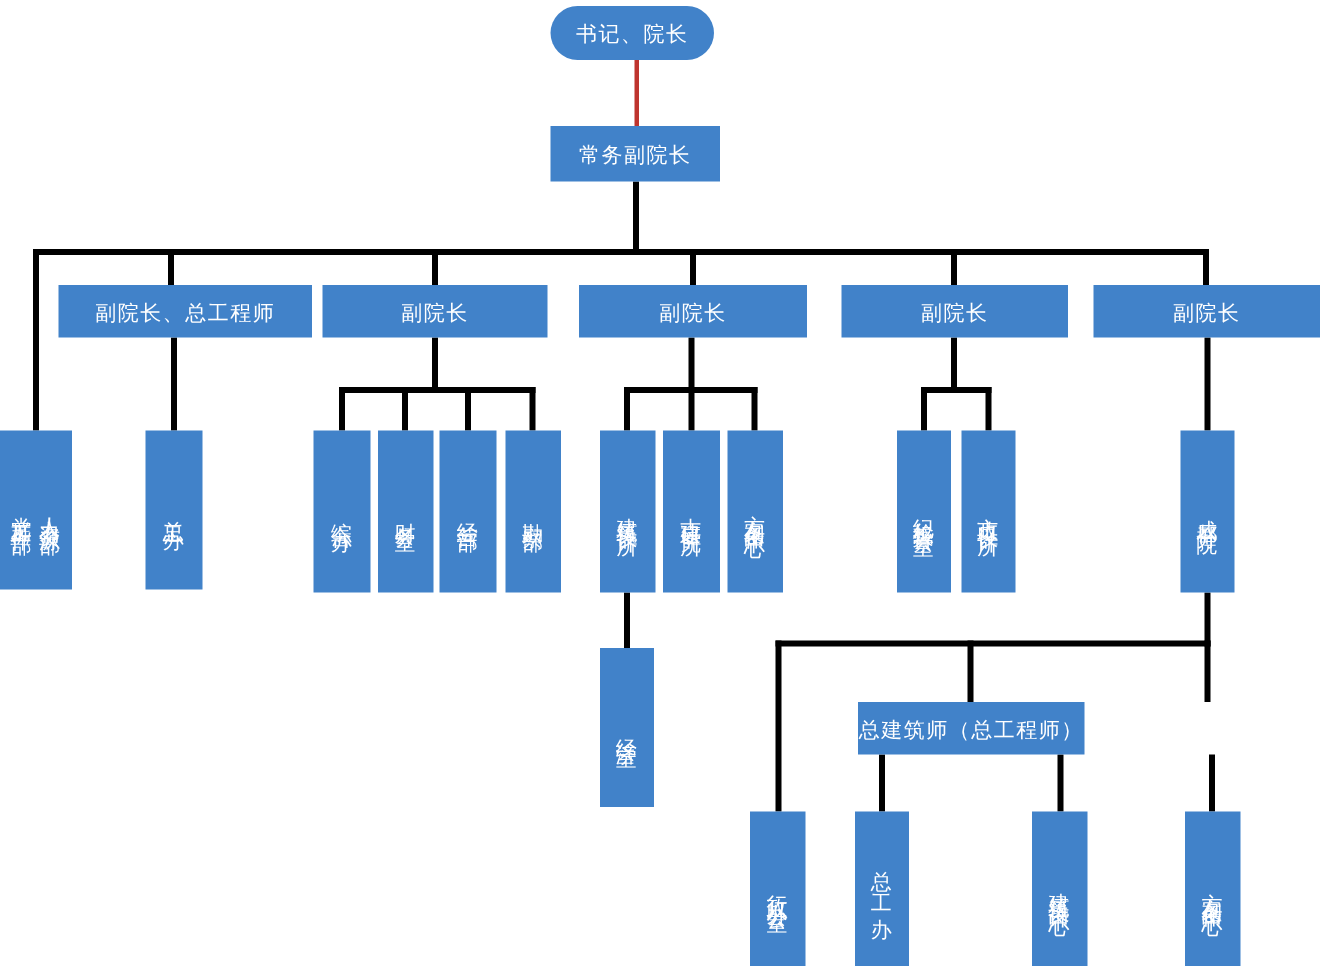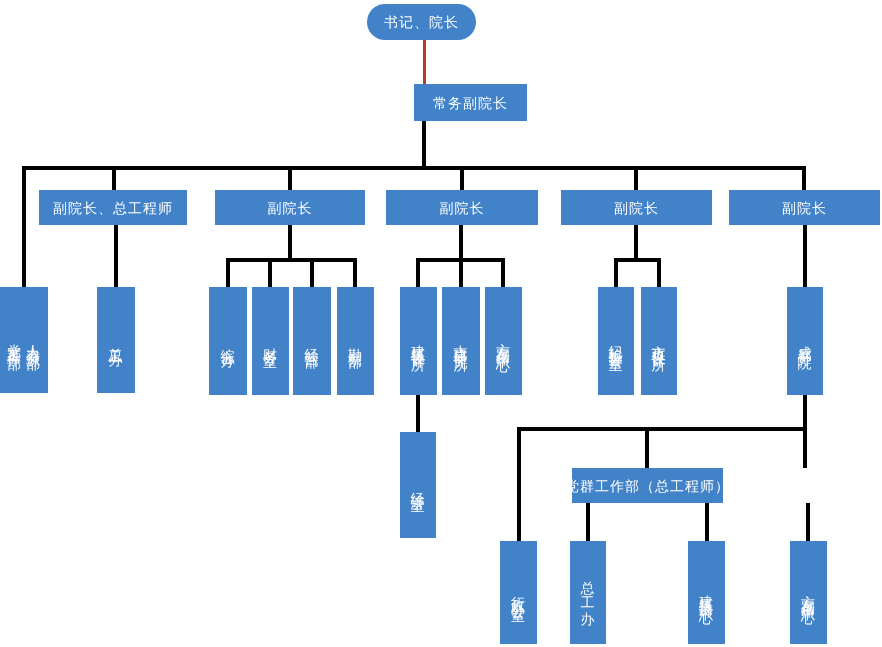--- a/index.html
+++ b/index.html
@@ -93,25 +93,25 @@
   <div class="line" style="left:645px; top:427px; width:4px; height:41px;"></div>
   <div class="line" style="left:803px; top:427px; width:4px; height:41px;"></div>
   <div class="line" style="left:586px; top:503px; width:4px; height:38px;"></div>
   <div class="line" style="left:705px; top:503px; width:4px; height:38px;"></div>
   <div class="line" style="left:806px; top:503px; width:4px; height:38px;"></div>
 
   <div class="node h" style="left:367px; top:4px; width:109px; height:36px;border-radius:18px;">
     <span>书记、院长</span>
   </div>
 
-  <div class="node h" style="left:367px; top:84px; width:113px; height:37px;margin-left:47px;">
+  <div class="node h" style="left:367px; top:84px; width:113px; height:37px;">
     <span>常务副院长</span>
   </div>
 
-  <div class="node h" style="left:39px; top:190px; width:148px; height:35px;">
+  <div class="node h" style="left:39px; top:190px; width:169px; height:35px;">
     <span>副院长、总工程师</span>
   </div>
   <div class="node h" style="left:215px; top:190px; width:150px; height:35px;">
     <span>副院长</span>
   </div>
   <div class="node h" style="left:386px; top:190px; width:152px; height:35px;">
     <span>副院长</span>
   </div>
   <div class="node h" style="left:561px; top:190px; width:151px; height:35px;">
     <span>副院长</span>
@@ -155,21 +155,21 @@
     <span class="vtext">市政设计所</span>
   </div>
   <div class="node v" style="left:787px; top:287px; width:36px; height:108px;">
     <span class="vtext">成都分院</span>
   </div>
 
   <div class="node v" style="left:400px; top:432px; width:36px; height:106px;">
     <span class="vtext">经济室</span>
   </div>
   <div class="node h" style="left:572px; top:468px; width:151px; height:35px;">
-    <span>党群工作部（总工程师）</span>
+    <span>总建筑师（总工程师）</span>
   </div>
 
   <div class="node v" style="left:500px; top:541px; width:37px; height:103px;">
     <span class="vtext">行政办公室</span>
   </div>
   <div class="node v spaced" style="left:570px; top:541px; width:36px; height:103px;">
     <span class="vtext">总工办</span>
   </div>
   <div class="node v" style="left:688px; top:541px; width:37px; height:103px;">
     <span class="vtext">建筑设计中心</span>

